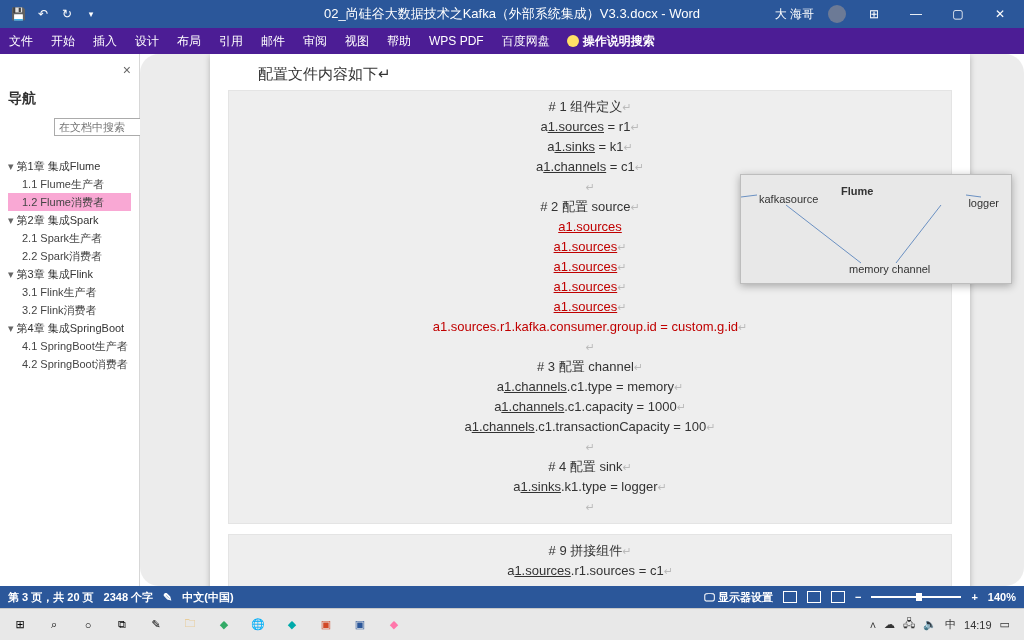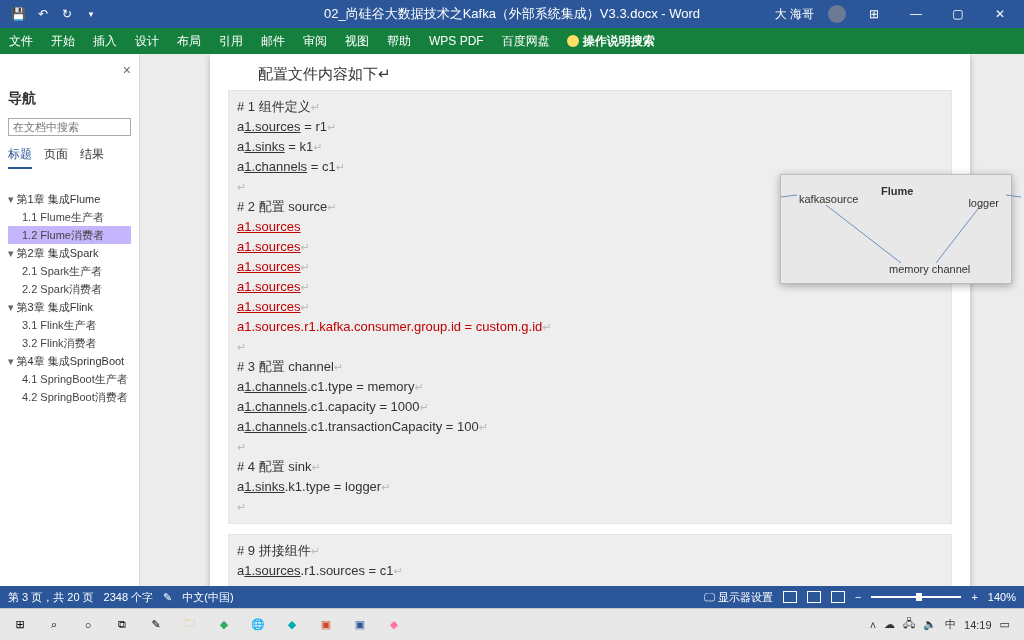--- a/index.html
+++ b/index.html
@@ -4,48 +4,48 @@
 <style>
 * { margin:0; padding:0; box-sizing:border-box; font-family:"Microsoft YaHei",Segoe UI,sans-serif; }
 body { background:#fff; overflow:hidden; }
 .titlebar { height:28px; background:#2b579a; color:#fff; display:flex; align-items:center; font-size:12px; position:relative; }
 .titlebar .left { display:flex; gap:10px; align-items:center; padding-left:12px; }
 .titlebar .icbtn { width:14px; height:14px; display:inline-flex; align-items:center; justify-content:center; }
 .titlebar .center { position:absolute; left:50%; transform:translateX(-50%); font-size:13px; }
 .titlebar .right { margin-left:auto; display:flex; gap:14px; align-items:center; padding-right:10px; }
 .titlebar .avatar { width:18px; height:18px; border-radius:50%; background:#6c7a96; display:inline-block; }
 .titlebar .winbtn { width:28px; text-align:center; }
-.ribbon-tabs { height:26px; background:#15803d; color:#fff; display:flex; align-items:center; font-size:12px; }
+.ribbon-tabs { height:26px; background:#4c1d95; color:#fff; display:flex; align-items:center; font-size:12px; }
 .ribbon-tabs .tab { padding:0 9px; line-height:26px; cursor:default; }
 .ribbon-tabs .tell { display:flex; align-items:center; gap:4px; padding-left:8px;font-weight:bold; }
 .ribbon-tabs .bulb { width:12px;height:12px;border-radius:50%;background:#ffe066;display:inline-block; }
 .app { display:flex; height:calc(100vh - 28px - 26px - 22px - 32px); }
 .navpane { width:140px; border-right:1px solid #d7d7d7; padding:8px 8px 0 8px; font-size:12px; color:#333; }
 .navpane h3 { font-size:14px; font-weight:600; margin-bottom:6px;margin-top:28px; }
 .navpane .close { float:right; font-size:14px; color:#666; }
-.navpane .search { width:100%; margin-top:4px; padding:2px 4px; font-size:11px; border:1px solid #ababab; }
+.navpane .search { width:100%; margin-top:4px; padding:2px 4px; font-size:11px; border:1px solid #ababab;margin-left:46px; }
 .navpane .subtabs { display:flex; gap:12px; font-size:12px; margin-top:10px; }
 .navpane .subtabs .st { padding-bottom:4px; }
 .navpane .subtabs .st.act { border-bottom:2px solid #2b579a; color:#2b579a; }
 .navpane .tree { margin-top:21px; font-size:11px; line-height:18px; }
 .navpane .tree .h { color:#333; }
 .navpane .tree .h::before { content:"▾ "; color:#666; }
 .navpane .tree .c { padding-left:14px; color:#444; }
-.navpane .tree .c.act { background:#c4b5fd; }
-.doc { flex:1; background:#ececec; overflow:auto; position:relative; padding:0 0 0 70px; }
+.navpane .tree .c.act { background:#f9a8d4; }
+.doc { flex:1; background:#ececec; overflow:auto; position:relative; padding:0 0 0 70px;border-radius:19px; }
 .page { background:#fff; width:760px; min-height:600px; box-shadow:0 2px 6px rgba(0,0,0,.25); padding:11px 18px 18px 18px; position:relative;}
 .doc-title { font-size:15px; color:#333; text-align:left; padding-left:30px; margin-bottom:6px; }
-.codeblock { background:#eeeeee; padding:6px 8px; font-family:Consolas,monospace; font-size:13px; color:#333; line-height:20px; white-space:pre; margin-bottom:10px; width:100%; overflow:hidden; border:.5px solid #e4e4e4; }
+.codeblock { background:#eeeeee; padding:6px 8px; font-family:Consolas,monospace; font-size:13px; color:#333; line-height:20px; white-space:pre; margin-bottom:10px; width:100%; overflow:hidden; border:.5px solid #e4e4e4;text-align:center; }
 .codeblock .u { text-decoration:underline; color:#333; }
 .codeblock .r { color:#c00000; }
 .codeblock .rl { color:#c00000; text-decoration:underline; }
 .ret::after{content:"↵";color:#bbb;font-size:11px;}
-.floatimg { position:absolute; right:12px; top:120px; width:232px; height:110px; background:#e8e8e8; border:1px solid #bdbdbd; box-shadow:0 2px 8px rgba(0,0,0,.3); font-size:11px; color:#333; }
+.floatimg { position:absolute; right:12px; top:120px; width:272px; height:110px; background:#e8e8e8; border:1px solid #bdbdbd; box-shadow:0 2px 8px rgba(0,0,0,.3); font-size:11px; color:#333; }
 .floatimg .node { position:absolute; }
-.statusbar { height:22px; background:#2b579a; color:#fff; font-size:11px; display:flex; align-items:center; padding:0 8px; gap:10px; }
+.statusbar { height:22px; background:#2b579a; color:#fff; font-size:11px; display:flex; align-items:center; padding:0 8px; gap:10px;font-weight:bold; }
 .statusbar .r { margin-left:auto; display:flex; gap:10px; align-items:center; }
 .statusbar .vb { width:14px;height:12px;border:1px solid #fff;display:inline-block; }
 .statusbar .sld { width:90px;height:2px;background:#fff;display:inline-block;position:relative; }
 .statusbar .sld::after{content:"";position:absolute;left:50%;top:-3px;width:6px;height:8px;background:#fff;}
 .taskbar { height:32px; background:#e8e8e8; display:flex; align-items:center; padding:0 6px; gap:6px; font-size:11px; border-top:1px solid #c8c8c8;}
 .taskbar .ti { width:28px;height:24px; display:flex;align-items:center;justify-content:center; }
 .taskbar .tray { margin-left:auto; display:flex; gap:8px; align-items:center; padding-right:8px; color:#333;}
 .watermark{ position:absolute; right:6px; top:58px; color:rgba(255,255,255,.85); font-size:22px; font-weight:bold; letter-spacing:-1px; pointer-events:none; }
 svg.lines line{stroke:#6a90c2;stroke-width:1;}
 </style>
@@ -89,25 +89,20 @@
     </span>
 </div>
 
 <div class="watermark"><span>尚硅谷</span> ╻╻╻┃╻</div>
 
 <div class="app">
   <div class="navpane">
     <span class="close">×</span>
     <h3>导航</h3>
     <input class="search" placeholder="在文档中搜索" style="">
-    <div class="subtabs">
-      <span class="st act">标题</span>
-      <span class="st">页面</span>
-      <span class="st">结果</span>
-    </div>
     <div class="tree" id="tree">
         <div class="h">第1章 集成Flume</div>
         <div class="c">1.1 Flume生产者</div>
         <div class="c act">1.2 Flume消费者</div>
         <div class="h">第2章 集成Spark</div>
         <div class="c">2.1 Spark生产者</div>
         <div class="c">2.2 Spark消费者</div>
         <div class="h">第3章 集成Flink</div>
         <div class="c">3.1 Flink生产者</div>
         <div class="c">3.2 Flink消费者</div>

